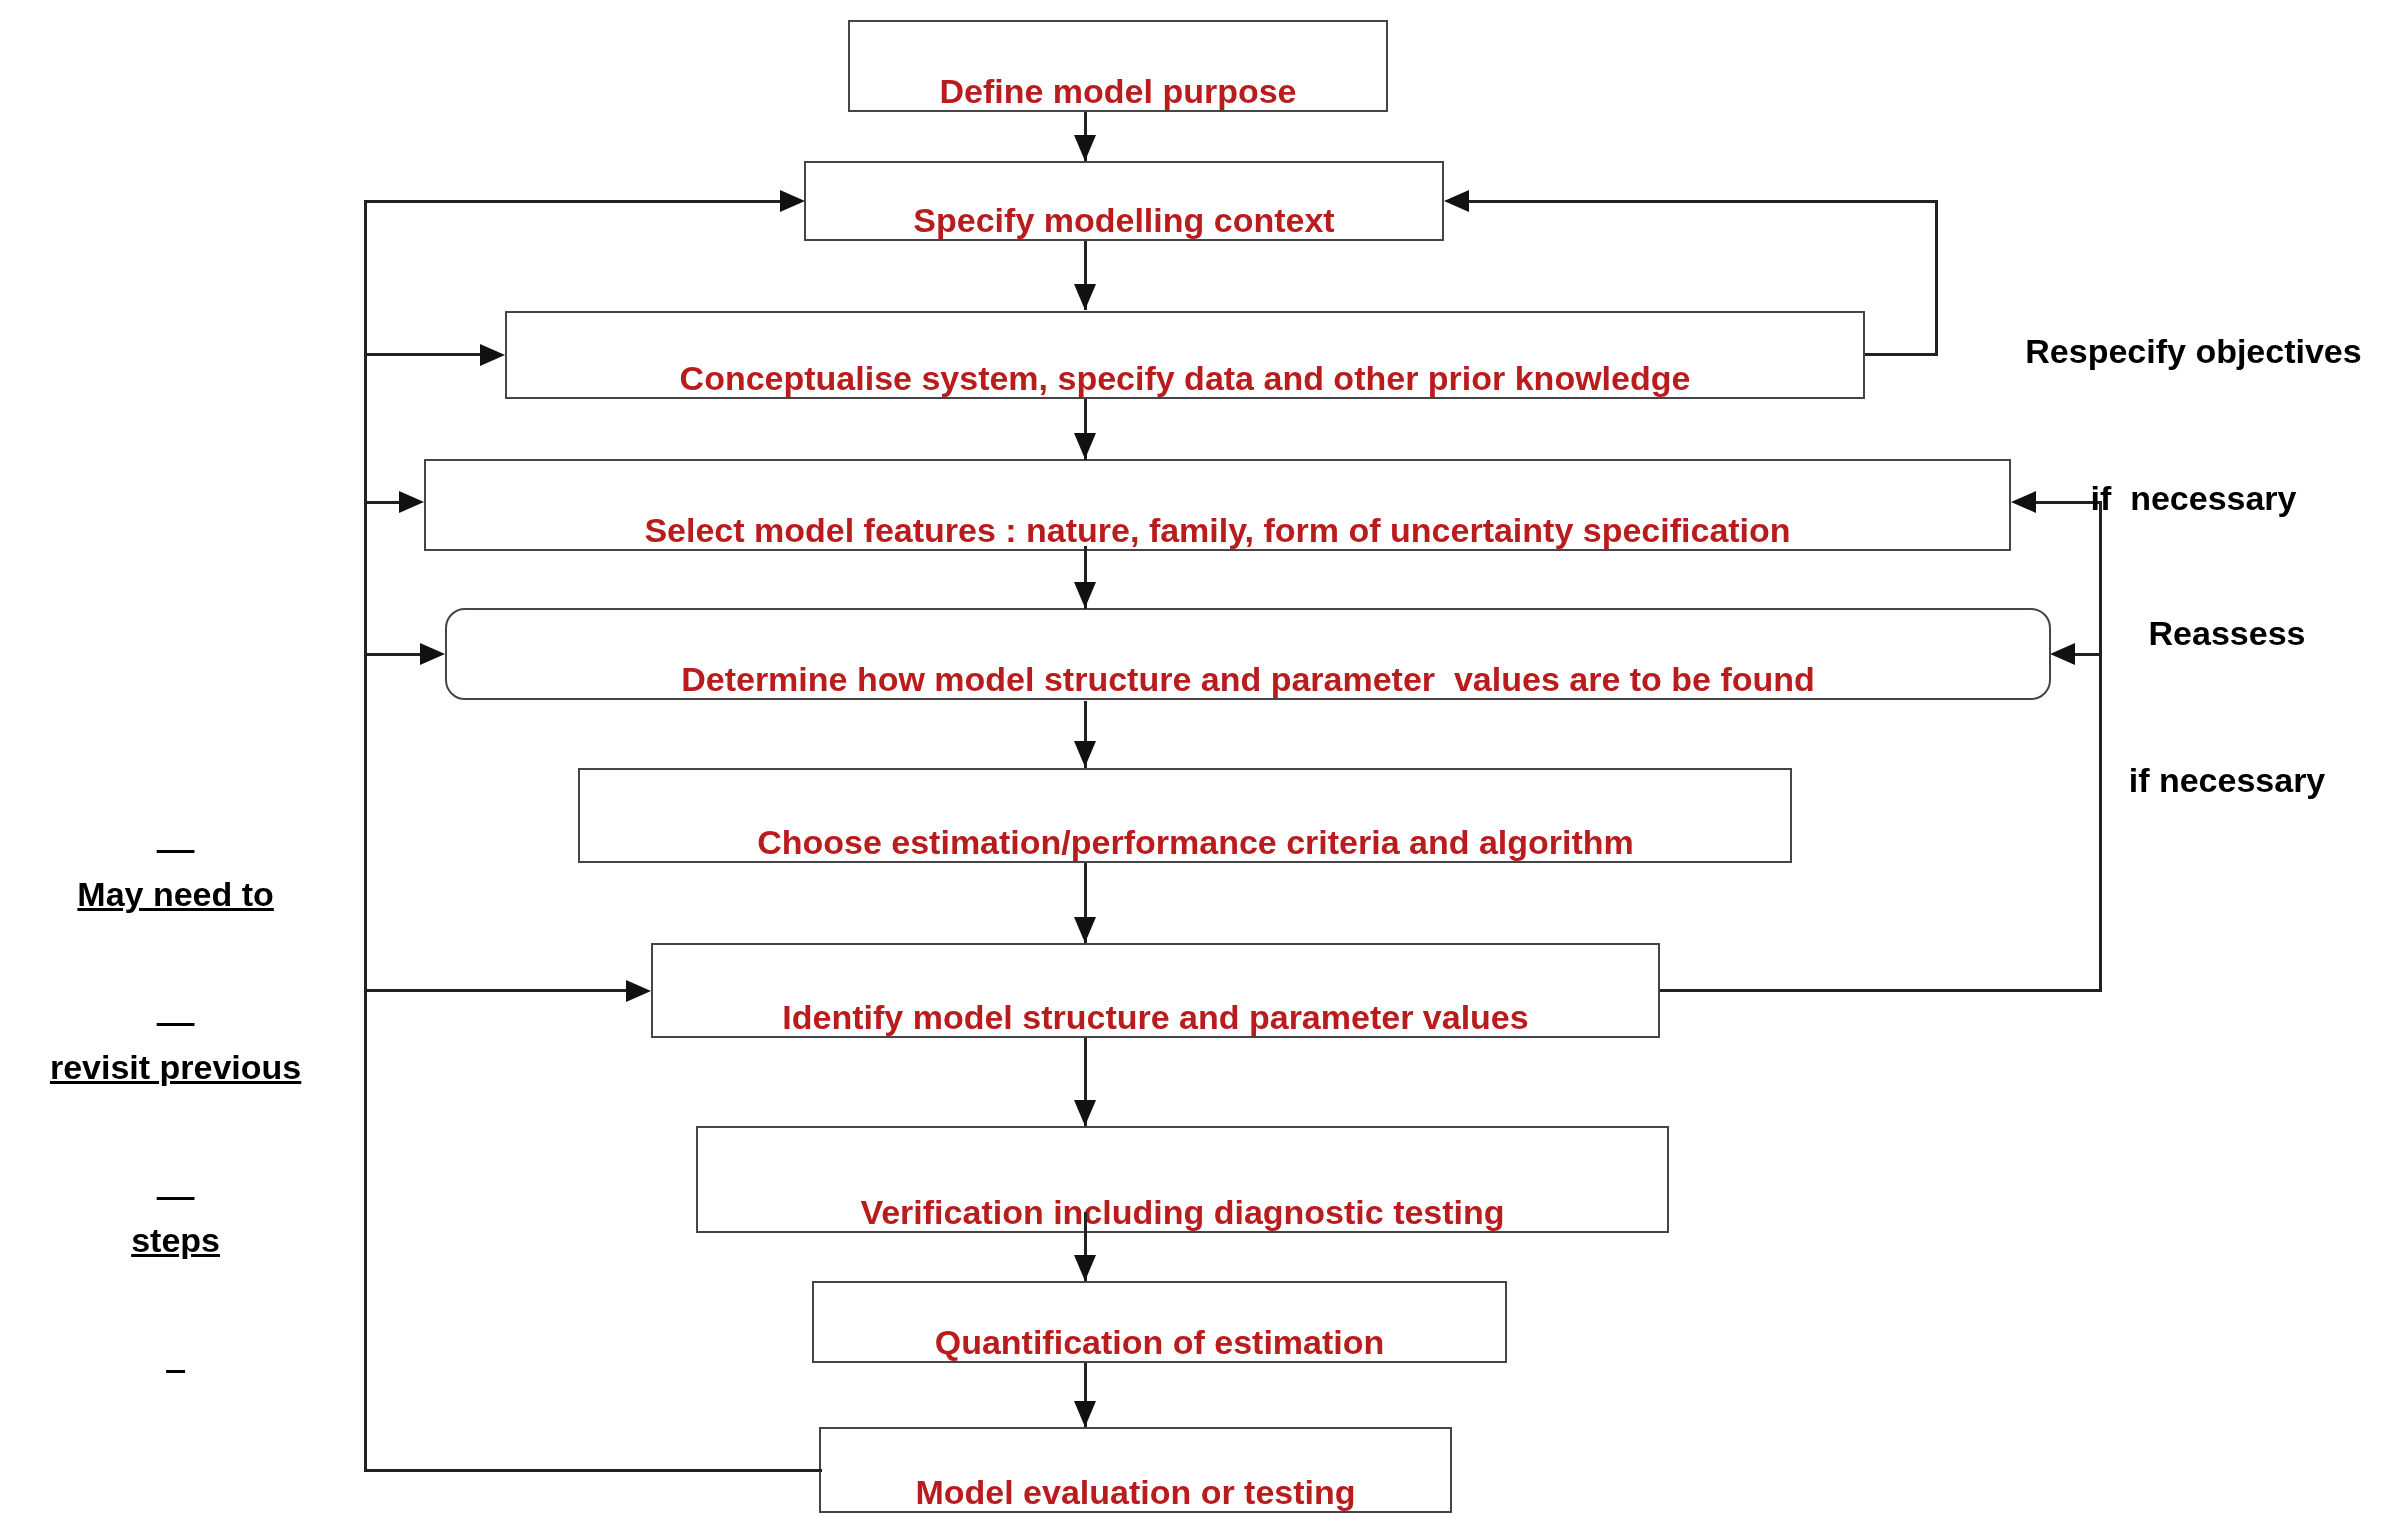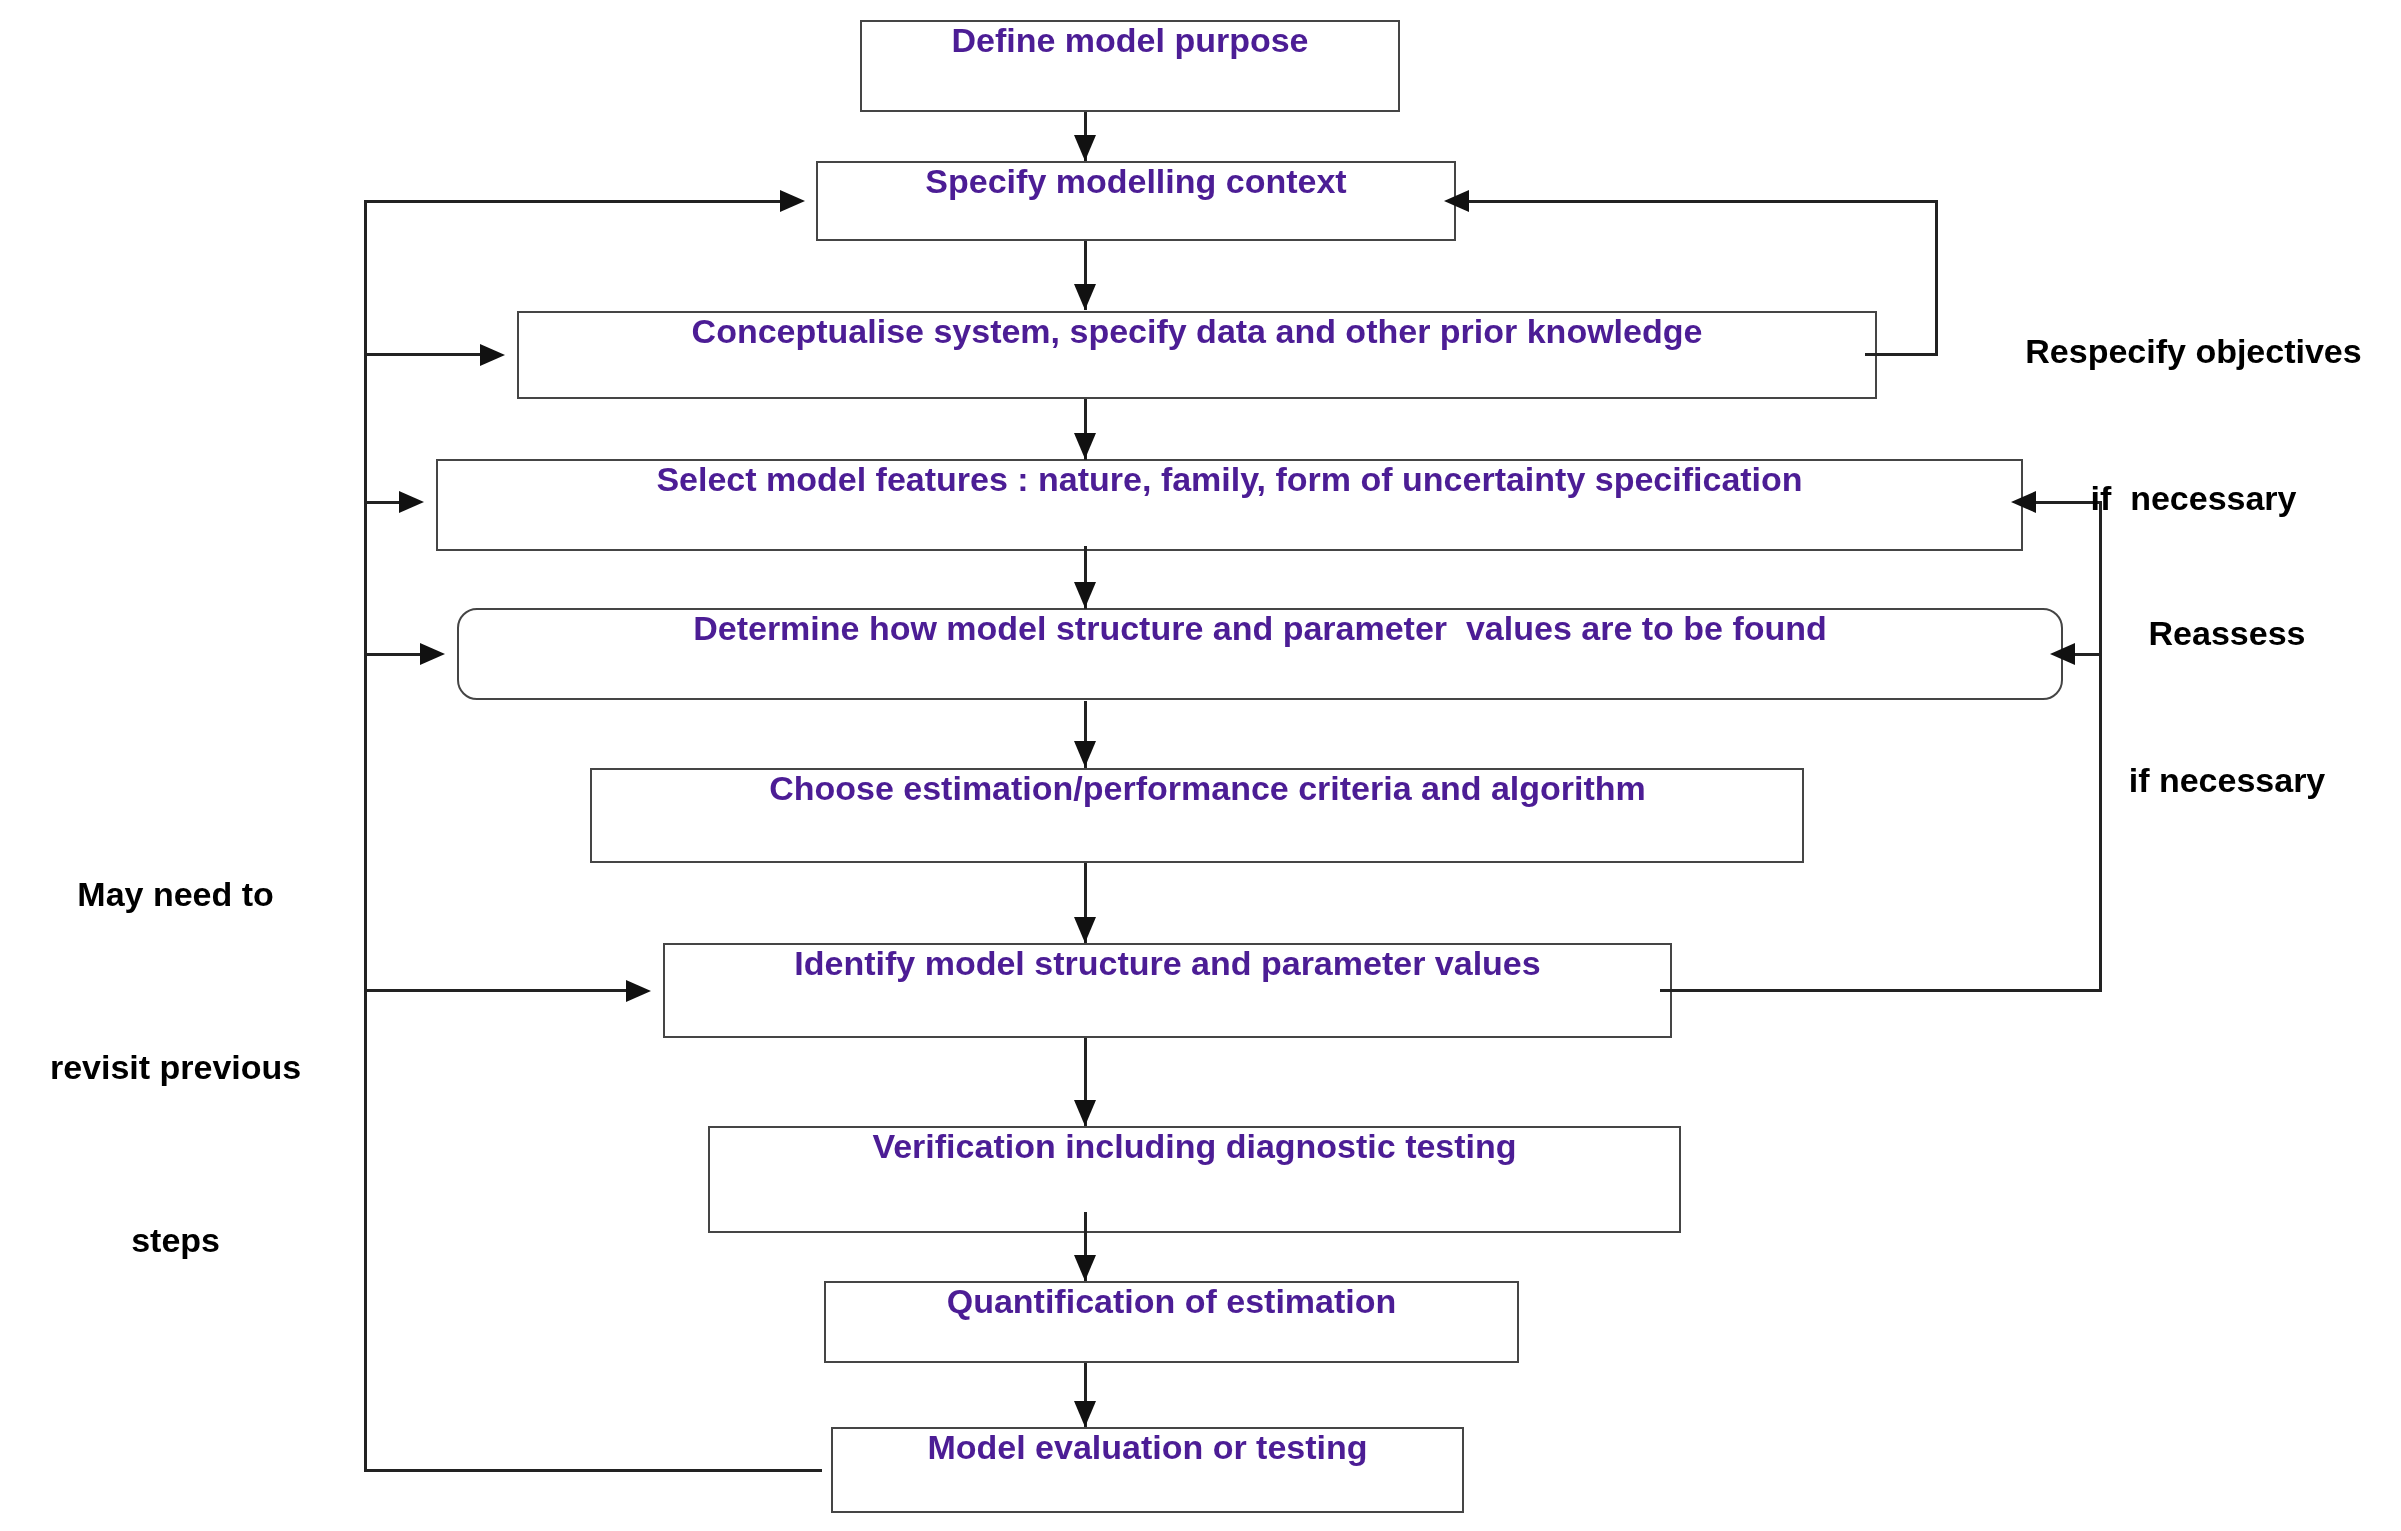--- a/index.html
+++ b/index.html
@@ -10,29 +10,28 @@
     background: #ffffff;
     font-family: "Liberation Sans", sans-serif;
     overflow: hidden;
   }
   .box {
     position: absolute;
     box-sizing: border-box;
     border: 2.9px solid #454545;
     background: #ffffff;
     display: flex;
-    align-items: flex-start;
+    align-items: flex-end;
     justify-content: center;
     text-align: center;
-    color: #4c1d95;
+    color: #b91c1c;
     font-weight: bold;
     font-size: 34px;
     line-height: 1.1;
     white-space: pre-wrap;
-    margin-left: 12px;
   }
   .hline { position: absolute; height: 2.9px; background: #222222; }
   .vline { position: absolute; width: 2.9px;  background: #222222; }
   .arr-down {
     position: absolute; width: 0; height: 0;
     border-left: 11.7px solid transparent;
     border-right: 11.7px solid transparent;
     border-top: 26px solid #111111;
   }
   .arr-right {
@@ -155,20 +154,20 @@
   <div class="note" style="left:1974px; top:228px; width:439px;">
     <div>Respecify objectives</div>
     <div>if  necessary</div>
   </div>
 
   <div class="note" style="left:2044px; top:510px; width:366px;">
     <div>Reassess</div>
     <div>if necessary</div>
   </div>
 
-  <div class="note tall" style="left:14.6px; top:750px; width:322px;">
+  <div class="note tall" style="left:14.6px; top:750px; width:322px;text-decoration:underline;">
     <div>May need to</div>
     <div>revisit previous</div>
     <div>steps</div>
   </div>
 
 </div>
 
 
 </body></html>

